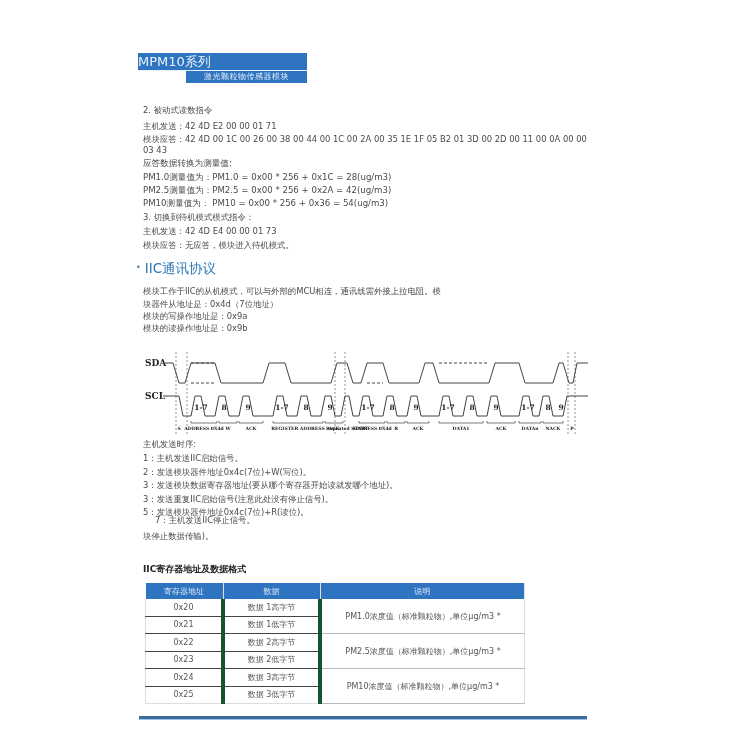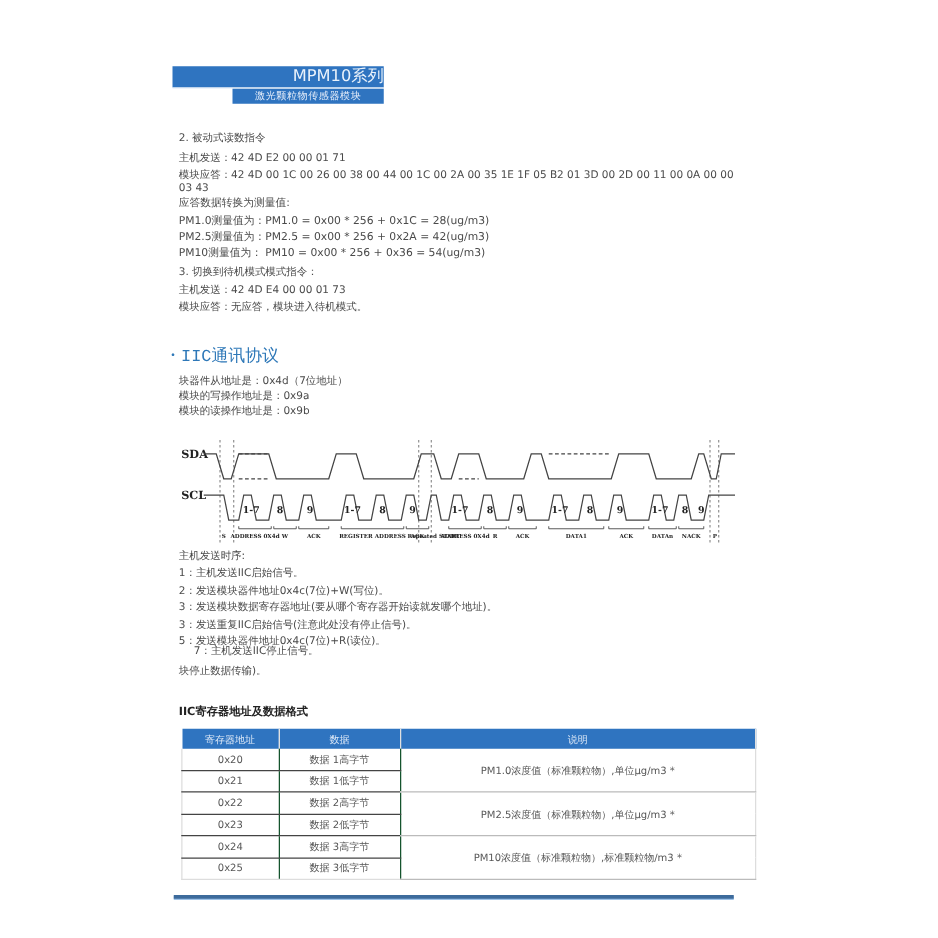--- a/index.html
+++ b/index.html
@@ -2,38 +2,38 @@
 <html><head>
 <meta charset="utf-8">
 <style>
   html, body { margin:0; padding:0; background:#ffffff; }
   body { width:750px; height:750px; position:relative; overflow:hidden;
          font-family:"DejaVu Sans", sans-serif; color:#3c3c3c; }
   .page { position:absolute; left:0; top:0; width:750px; height:750px; }
 
   .banner { position:absolute; left:138px; top:53px; width:169px; }
   .banner-top { background:#2f74c0; color:#eaf2fb; height:17px; line-height:17px;
-                text-align:right; font-size:13px; }
+                text-align:left; font-size:13px; }
   .banner-sep { height:1px; background:#e8f0fa; }
   .banner-bot { background:#2f74c0; color:#e6eefa; height:12px; line-height:12px;
                 text-align:center; font-size:8px; letter-spacing:0.5px;margin-left:48px; }
 
   .txt { position:absolute; left:143px; font-size:8.4px; color:#4a4a4a; white-space:nowrap; line-height:11px; }
   .txt.lg { font-size:8.6px; }
 
-  .section-h { position:absolute; left:136px; top:276px; font-size:13.5px; color:#2e78b8; white-space:nowrap;font-family:Liberation Mono, monospace; }
+  .section-h { position:absolute; left:136px; top:260px; font-size:13.5px; color:#2e78b8; white-space:nowrap; }
   .section-h .bullet { font-size:8px; vertical-align:3px; margin-right:4px; color:#2e78b8; }
 
   .diagram { position:absolute; left:143px; top:352px; width:450px; height:88px; }
 
   .table-title { position:absolute; left:143px; top:563px; font-size:9px; font-weight:bold; color:#222; white-space:nowrap; }
-  table.reg { position:absolute; left:145px; top:583px; width:460px; border-collapse:collapse;
+  table.reg { position:absolute; left:145px; top:583px; width:380px; border-collapse:collapse;
               font-size:8px; color:#555; }
   table.reg th { background:#2f74c0; color:#dbe7f6; font-weight:normal; height:14px; border-right:1px solid #e0e0e0; }
-  table.reg td { height:14.5px; text-align:center; border-right:1px solid #14532d; border-bottom:1px solid #444; }
+  table.reg td { height:14.5px; text-align:center; border-right:4px solid #14532d; border-bottom:1px solid #444; }
   table.reg td.desc { border-right:1px solid #ddd; border-bottom:1px solid #bbb; }
   table.reg tr:last-child td { border-bottom:1px solid #ddd; }
   table.reg td.addr { border-left:1px solid #ddd; }
 
   .footer-line { position:absolute; left:139px; top:716px; width:448px; height:3px; background:#3d6b9c;
                  box-shadow:0 1px 0 #9fc3e8; }
 </style>
 </head>
 <body>
 
@@ -53,20 +53,21 @@
   <div class="txt lg" style="top:172px;">PM1.0测量值为：PM1.0 = 0x00 * 256 + 0x1C = 28(ug/m3)</div>
   <div class="txt lg" style="top:185px;">PM2.5测量值为：PM2.5 = 0x00 * 256 + 0x2A = 42(ug/m3)</div>
   <div class="txt lg" style="top:198px;">PM10测量值为：  PM10 = 0x00 * 256 + 0x36 = 54(ug/m3)</div>
   <div class="txt" style="top:212px;">3. 切换到待机模式模式指令：</div>
   <div class="txt" style="top:226px;">主机发送：42 4D E4 00 00 01 73</div>
   <div class="txt" style="top:240px;">模块应答：无应答，模块进入待机模式。</div>
 
   <div class="section-h">
     <span class="bullet">•</span><span>IIC通讯协议</span>
   </div>
+  <div class="txt" style="top:286px;">模块工作于IIC的从机模式，可以与外部的MCU相连，通讯线需外接上拉电阻。模</div>
   <div class="txt" style="top:299px;">块器件从地址是：0x4d（7位地址）</div>
   <div class="txt" style="top:311px;">模块的写操作地址是：0x9a</div>
   <div class="txt" style="top:323px;">模块的读操作地址是：0x9b</div>
 
   <svg class="diagram" viewBox="0 0 450 88" xmlns="http://www.w3.org/2000/svg">
     <g font-family="DejaVu Serif, serif" fill="#222">
       <text x="2" y="14" font-size="9" font-weight="bold">SDA</text>
       <text x="2" y="47" font-size="9" font-weight="bold">SCL</text>
     </g>
 
@@ -175,21 +176,21 @@
         <td>数据 2高字节</td>
         <td class="desc" rowspan="2">PM2.5浓度值（标准颗粒物）,单位μg/m3 *</td>
       </tr>
       <tr>
         <td class="addr">0x23</td>
         <td>数据 2低字节</td>
       </tr>
       <tr>
         <td class="addr">0x24</td>
         <td>数据 3高字节</td>
-        <td class="desc" rowspan="2">PM10浓度值（标准颗粒物）,标准颗粒物/m3 *</td>
+        <td class="desc" rowspan="2">PM10浓度值（标准颗粒物）,单位μg/m3 *</td>
       </tr>
       <tr>
         <td class="addr">0x25</td>
         <td>数据 3低字节</td>
       </tr>
     </tbody>
   </table>
 
   <div class="footer-line"></div>
 </div>

